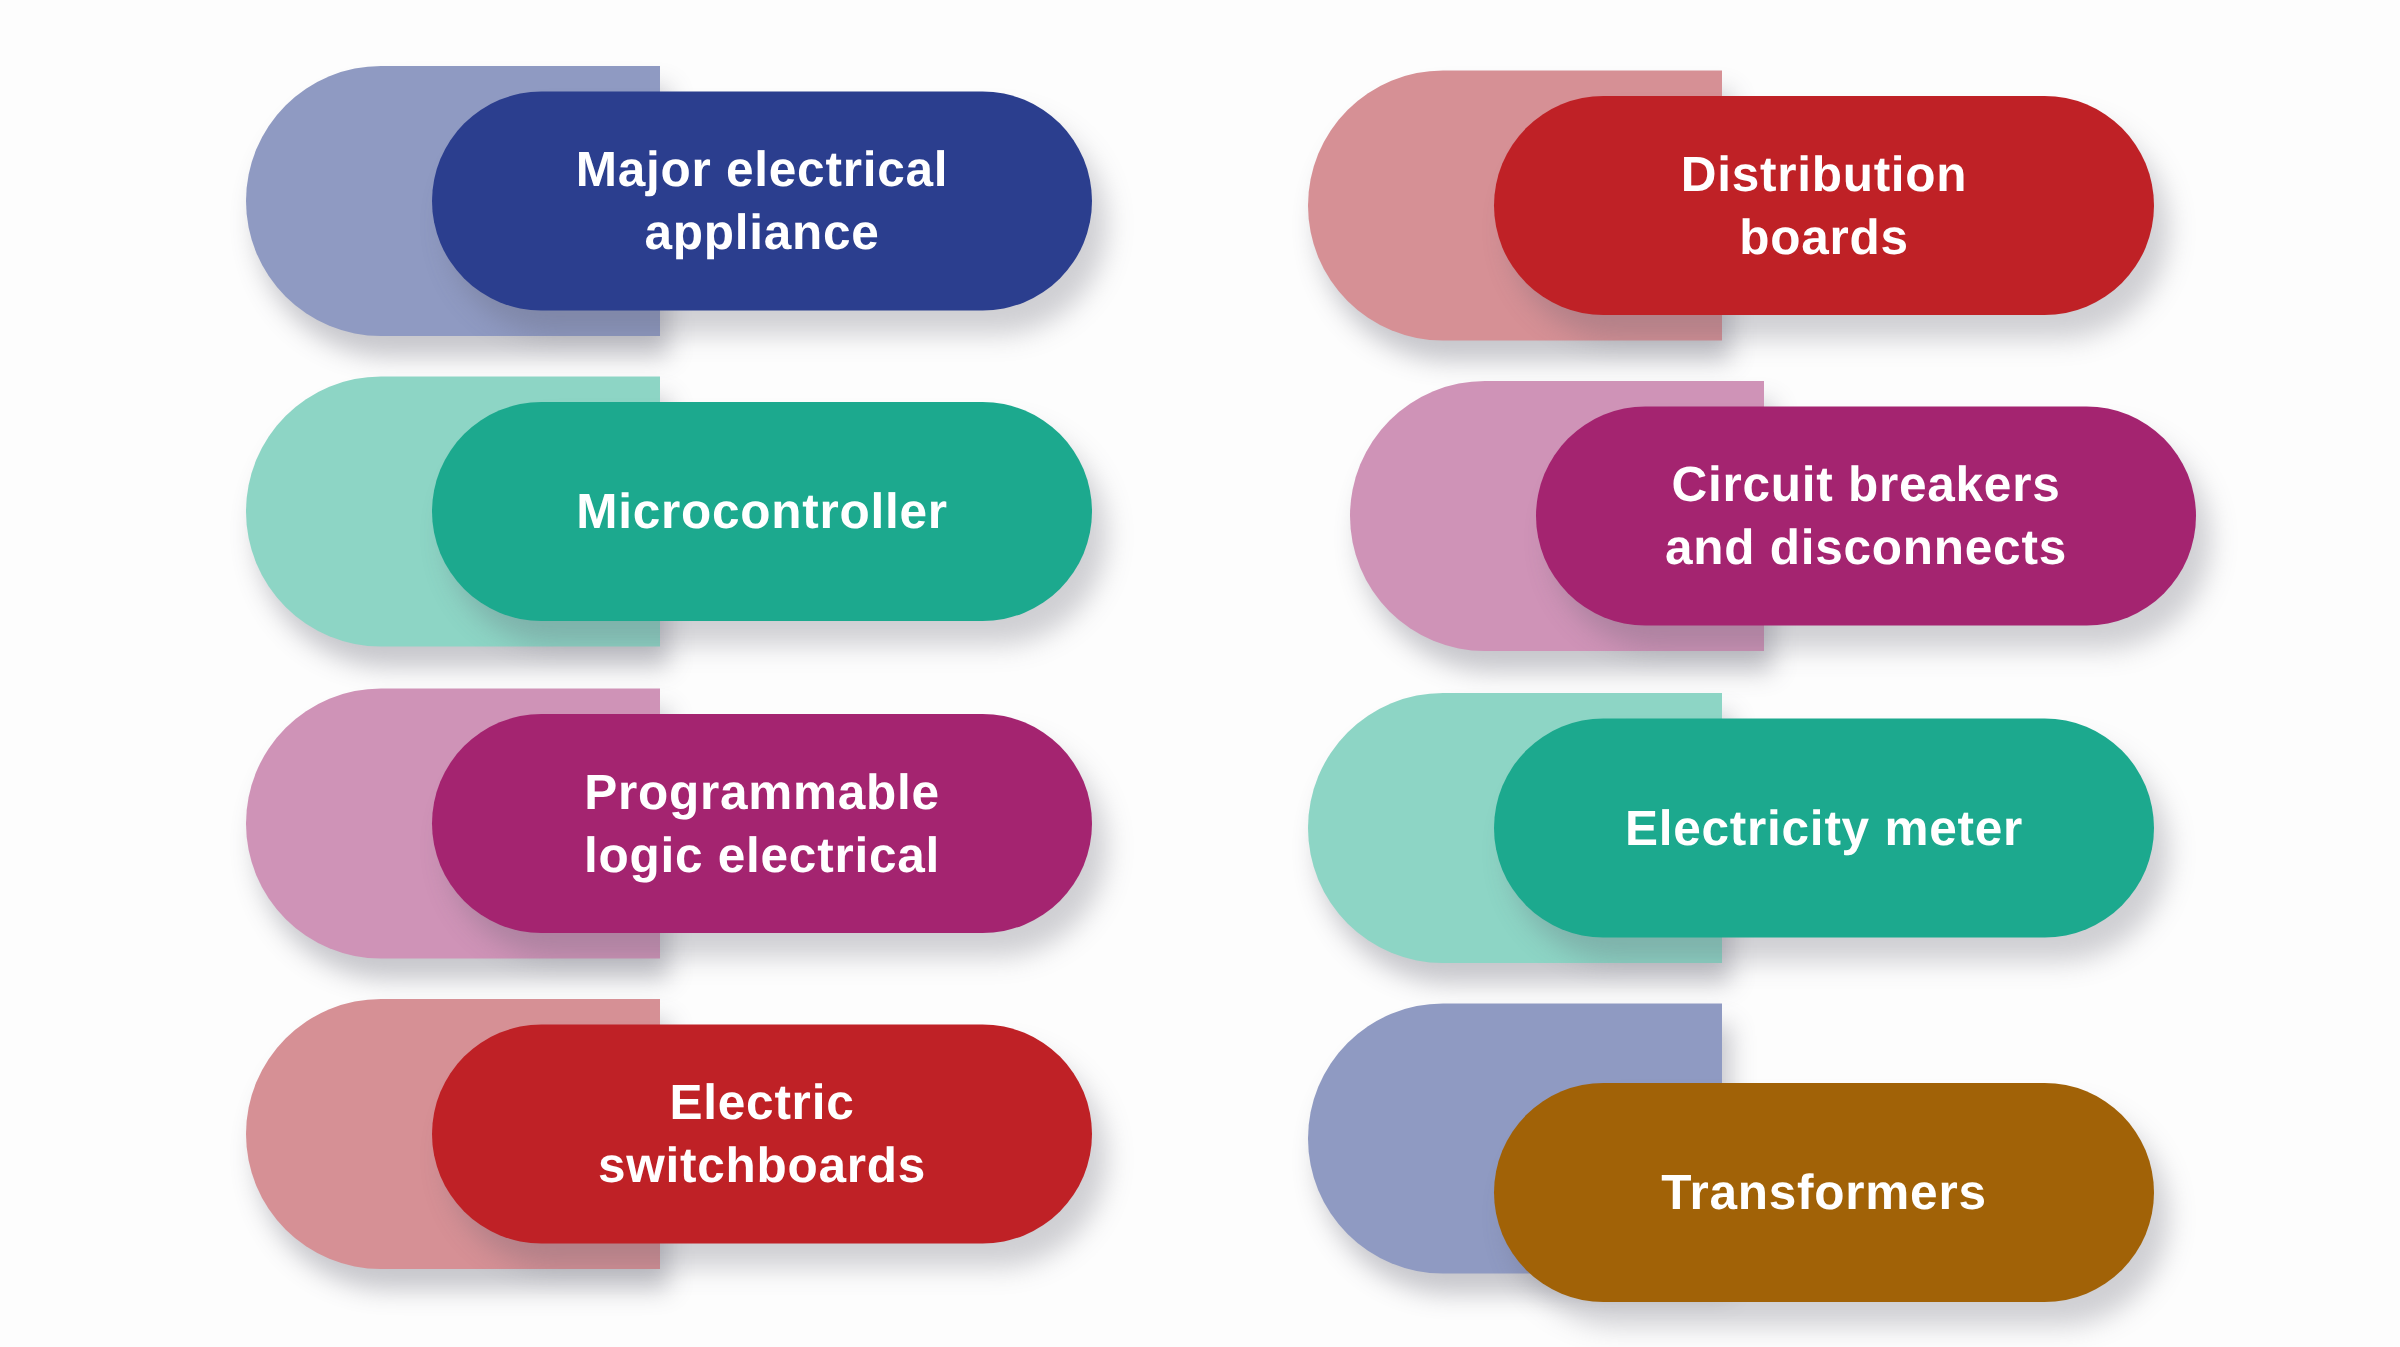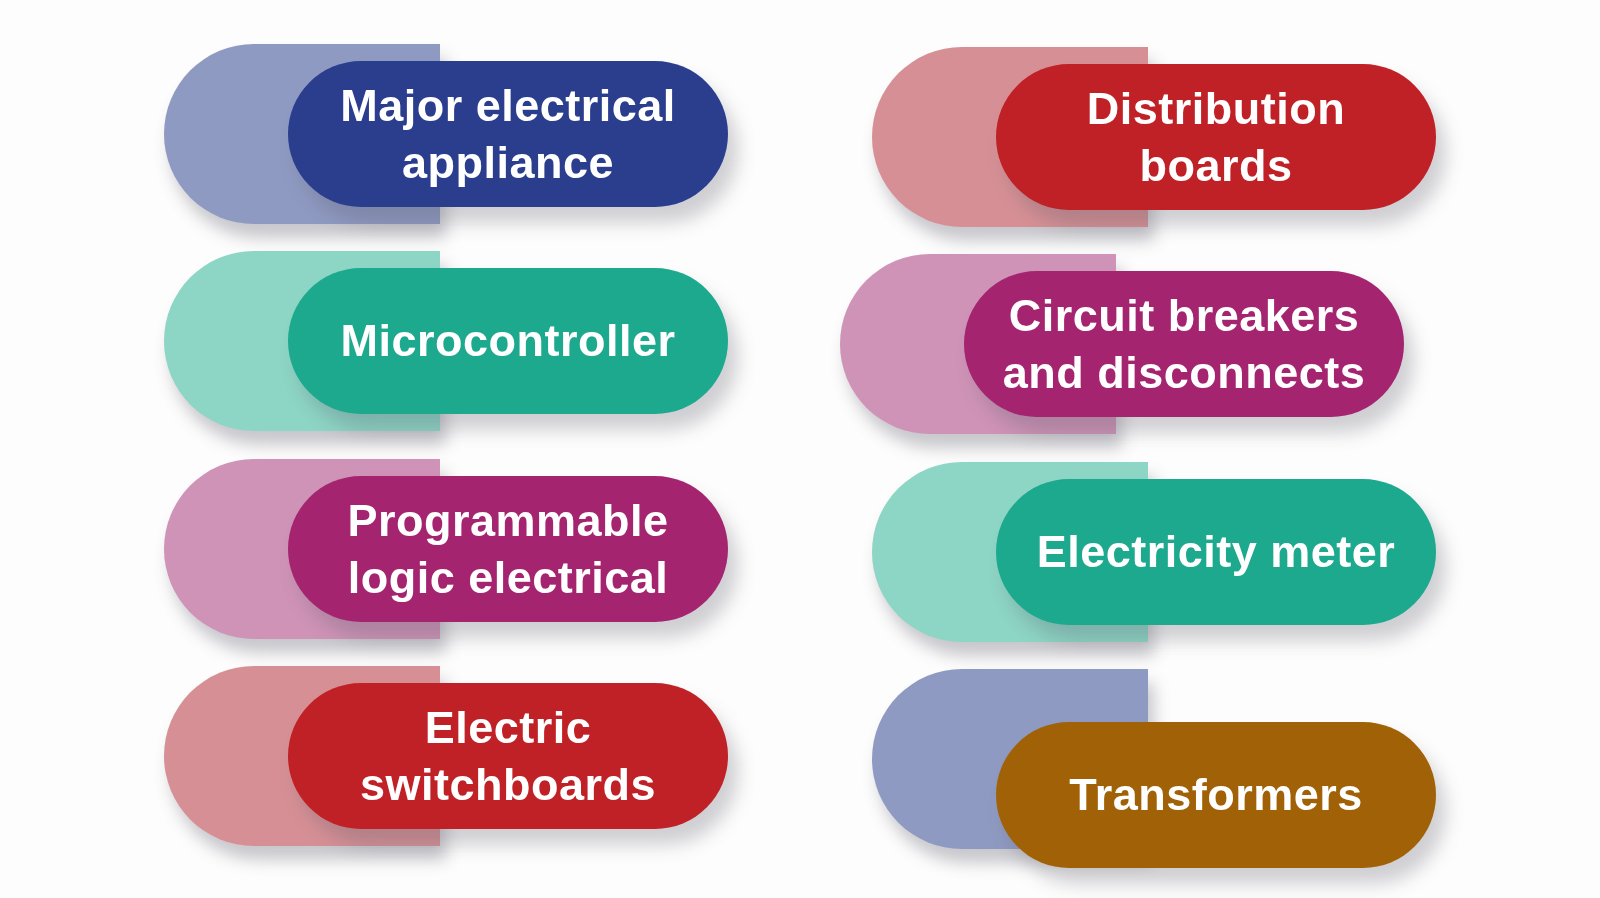--- a/index.html
+++ b/index.html
@@ -40,21 +40,21 @@
     height: 146px;
     border-radius: 73px;
     box-shadow: 10px 16px 18px rgba(88, 88, 104, 0.28);
     display: flex;
     align-items: center;
     justify-content: center;
     z-index: 2;
   }
   .pill-text {
     color: #ffffff;
-    font-size: 45px;
+    font-size: 33px;
     font-weight: bold;
     line-height: 1.27;
     text-align: center;
     white-space: pre-line;
     letter-spacing: 0.5px;
   }
 </style>
 </head>
 <body>
 
@@ -92,21 +92,21 @@
   </div>
 
   <div class="pill-item" style="left:872px; top:47px;">
     <div class="pill-bg" style="background: rgb(214, 144, 149);"></div>
     <div class="pill-fg" style="background: rgb(191, 33, 38);">
       <span class="pill-text">Distribution
 boards</span>
     </div>
   </div>
 
-  <div class="pill-item" style="left:840px; top:254px;">
+  <div class="pill-item" style="left:900px; top:254px;">
     <div class="pill-bg" style="background: rgb(207, 147, 183);"></div>
     <div class="pill-fg" style="background: rgb(164, 36, 112);">
       <span class="pill-text">Circuit breakers
 and disconnects</span>
     </div>
   </div>
 
   <div class="pill-item" style="left:872px; top:462px;text-decoration:underline;">
     <div class="pill-bg" style="background: rgb(141, 213, 197);"></div>
     <div class="pill-fg" style="background: rgb(28, 169, 142);">

